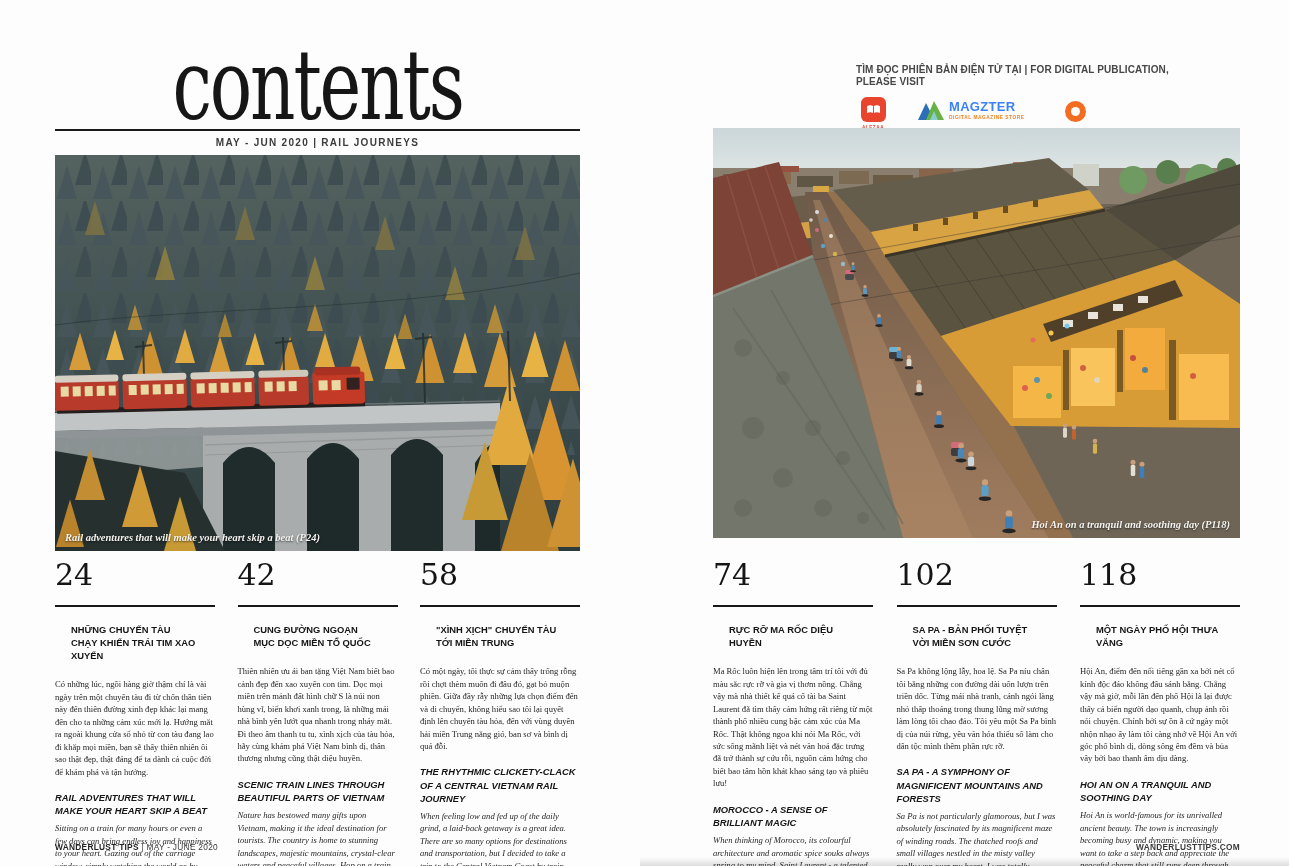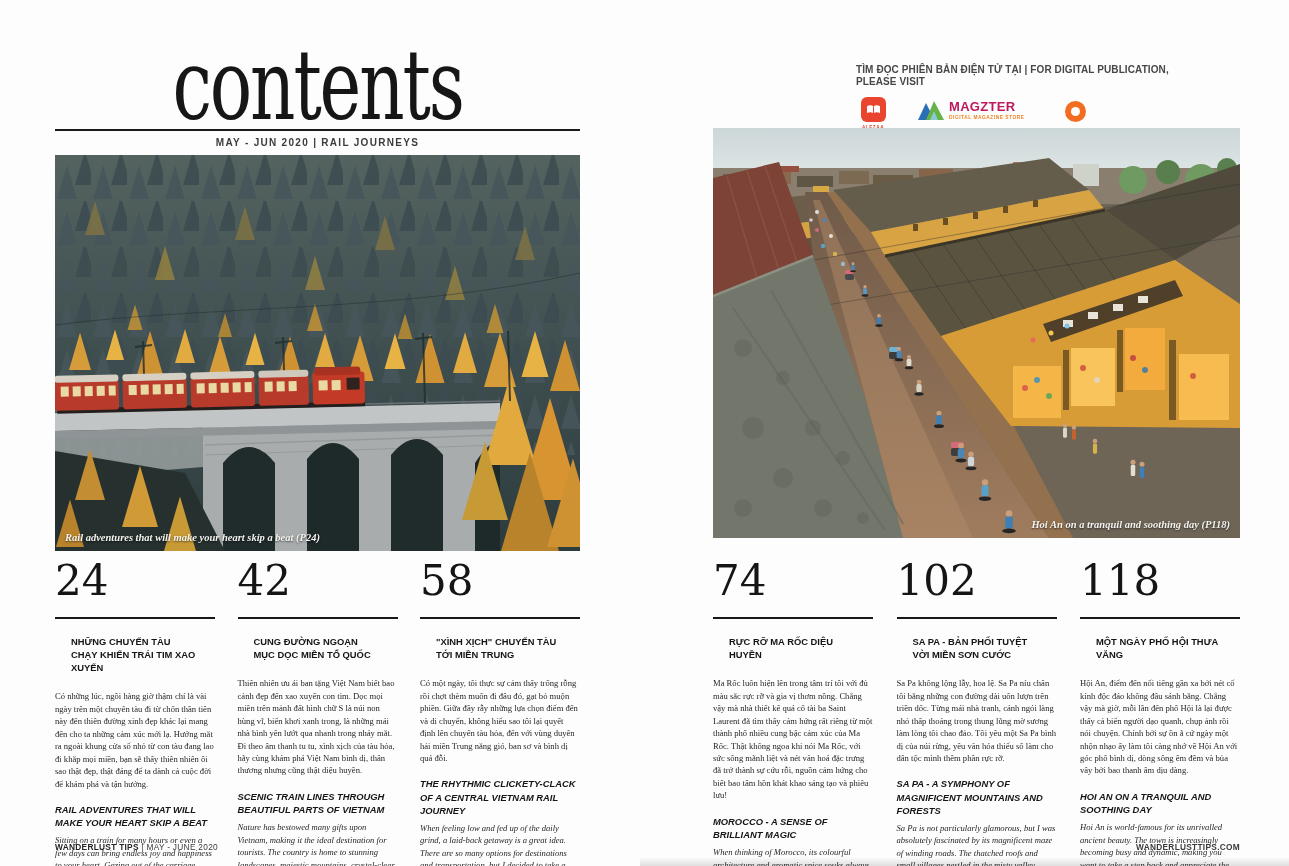--- a/index.html
+++ b/index.html
@@ -28,33 +28,33 @@
   
   .digital{position:absolute;left:856px;top:64px;width:350px;}
   .notice{font-weight:700;font-size:10px;line-height:1.2;color:#474747;letter-spacing:.1px;}
   .logos{display:flex;align-items:flex-start;gap:28px;margin-top:9px;}
   .alezaa{display:flex;flex-direction:column;align-items:center;width:34px;cursor:pointer;}
   .alezaa-icon{width:25px;height:25px;border-radius:6px;background:#e8442e;
     display:flex;align-items:center;justify-content:center;}
   .alezaa-label{font-weight:700;font-size:4.6px;letter-spacing:.6px;color:#e8442e;margin-top:3px;}
   .magzter{display:flex;align-items:center;gap:5px;margin-top:3px;cursor:pointer;}
   .magzter-text{display:flex;flex-direction:column;}
-  .magzter-name{font-weight:700;font-size:13px;line-height:1;color:#be185d;letter-spacing:.3px;}
+  .magzter-name{font-weight:700;font-size:13px;line-height:1;color:#3b82f6;letter-spacing:.3px;}
   .magzter-sub{font-weight:700;font-size:4.8px;letter-spacing:.55px;color:#f58220;margin-top:2px;}
   .issuu{display:flex;align-items:center;gap:6px;margin-top:4px;cursor:pointer;flex-direction:column;}
   .issuu-icon{width:21px;height:21px;border-radius:50%;background:#f36d21;position:relative;}
   .issuu-icon::after{content:"";position:absolute;inset:6px;background:#fff;border-radius:50%;}
   .issuu-label{font-weight:700;font-size:17px;line-height:1;color:#141414;letter-spacing:.5px;}
 
   
   .entries{position:absolute;top:560px;display:flex;justify-content:space-between;}
   .entries-left{left:55px;width:525px;}
   .entries-right{left:713px;width:527px;}
   .entry{width:160px;}
-  .num{font-family:"DejaVu Serif",serif;font-weight:400;font-size:42px;line-height:1;color:#151515;}
+  .num{font-family:"DejaVu Serif",serif;font-weight:400;font-size:30px;line-height:1;color:#151515;}
   .nrule{height:2px;background:#181818;margin:15px 0 9px;}
   .vih{margin:16px;font-weight:700;font-size:9.4px;line-height:1.4;color:#151515;font-family:"Liberation Sans",sans-serif;}
   .vib{margin:5px 0 0;font:400 8.6px/1.45 "Liberation Serif",serif;color:#262626;}
   .enh{margin:13px 0 0;font-style:italic;font-weight:700;font-size:9.4px;line-height:1.4;color:#151515;
     font-family:"Liberation Sans",sans-serif;}
   .enb{margin:5px 0 0;font:italic 400 8.6px/1.45 "Liberation Serif",serif;color:#262626;}
 
   
   .footer-l{position:absolute;left:55px;top:842px;font-size:8.3px;letter-spacing:.3px;color:#3a3a3a;}
   .footer-l b{font-weight:700;color:#222;}

